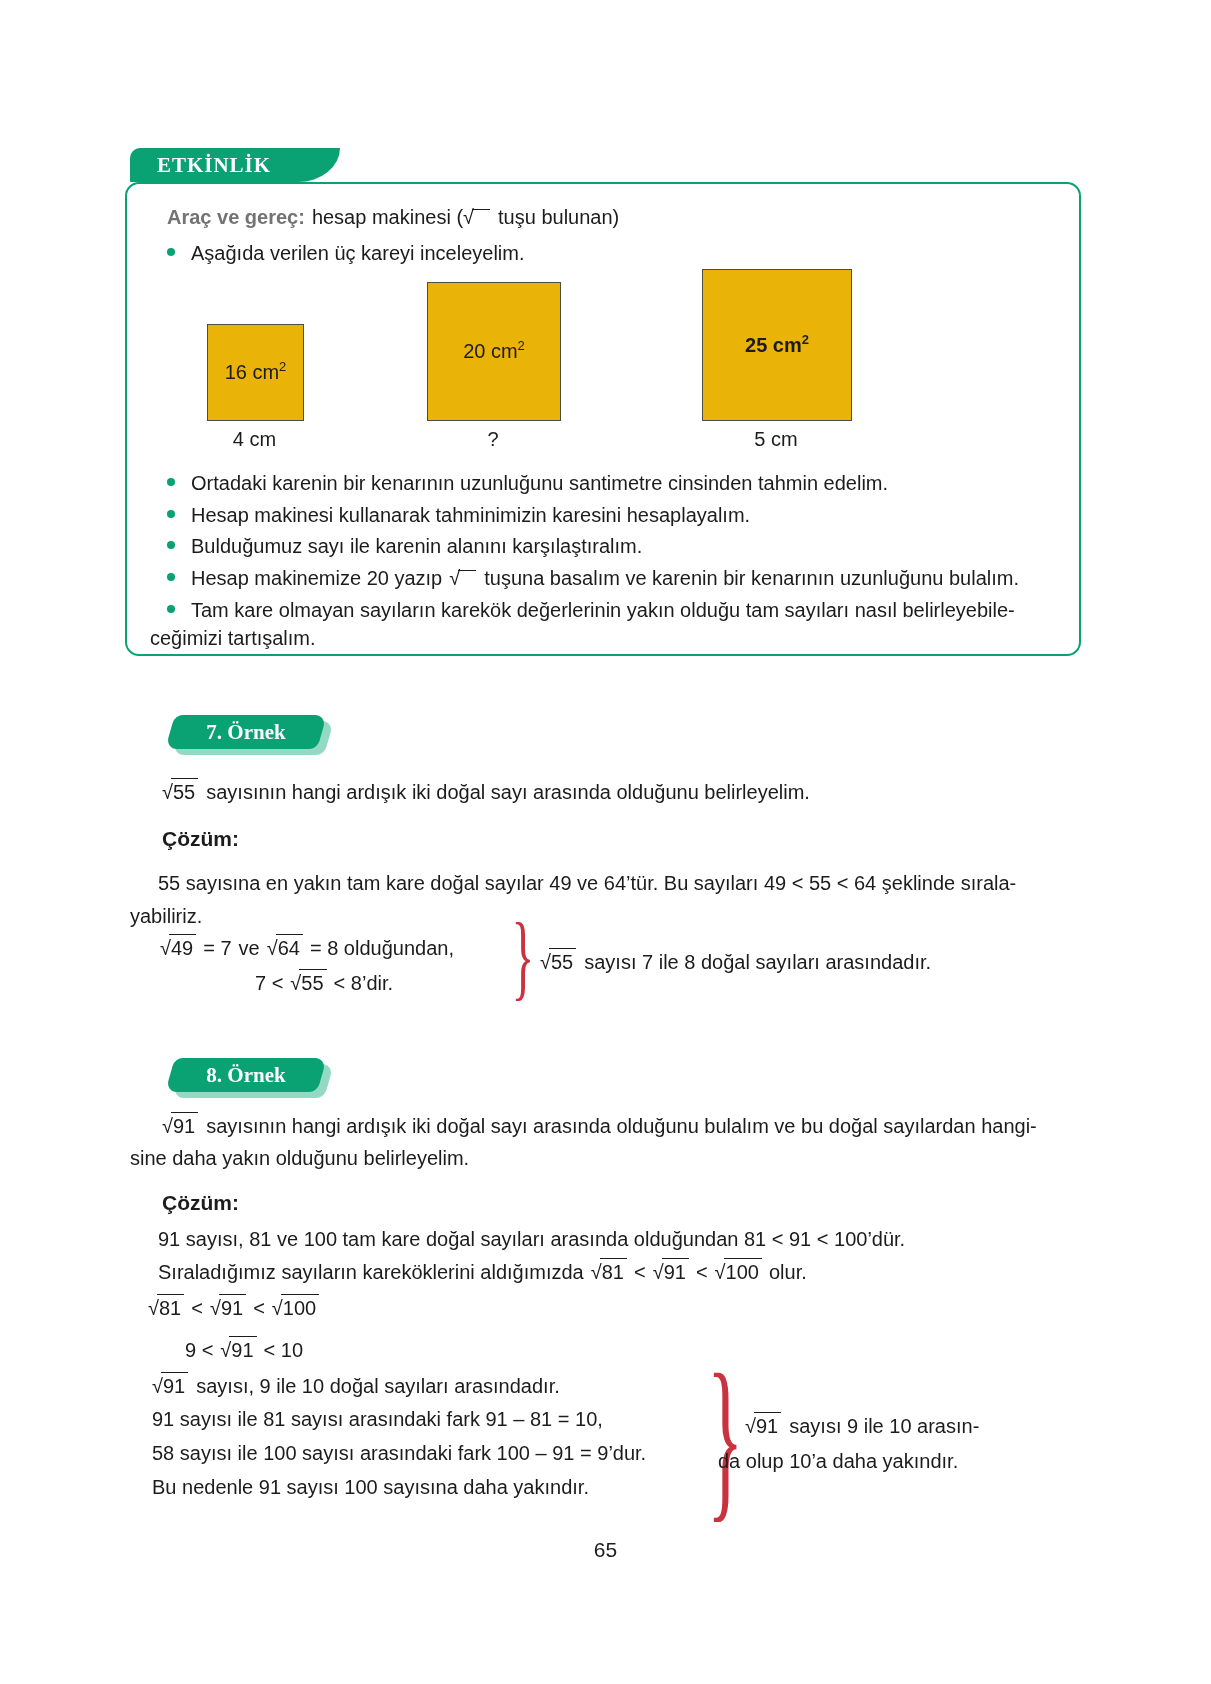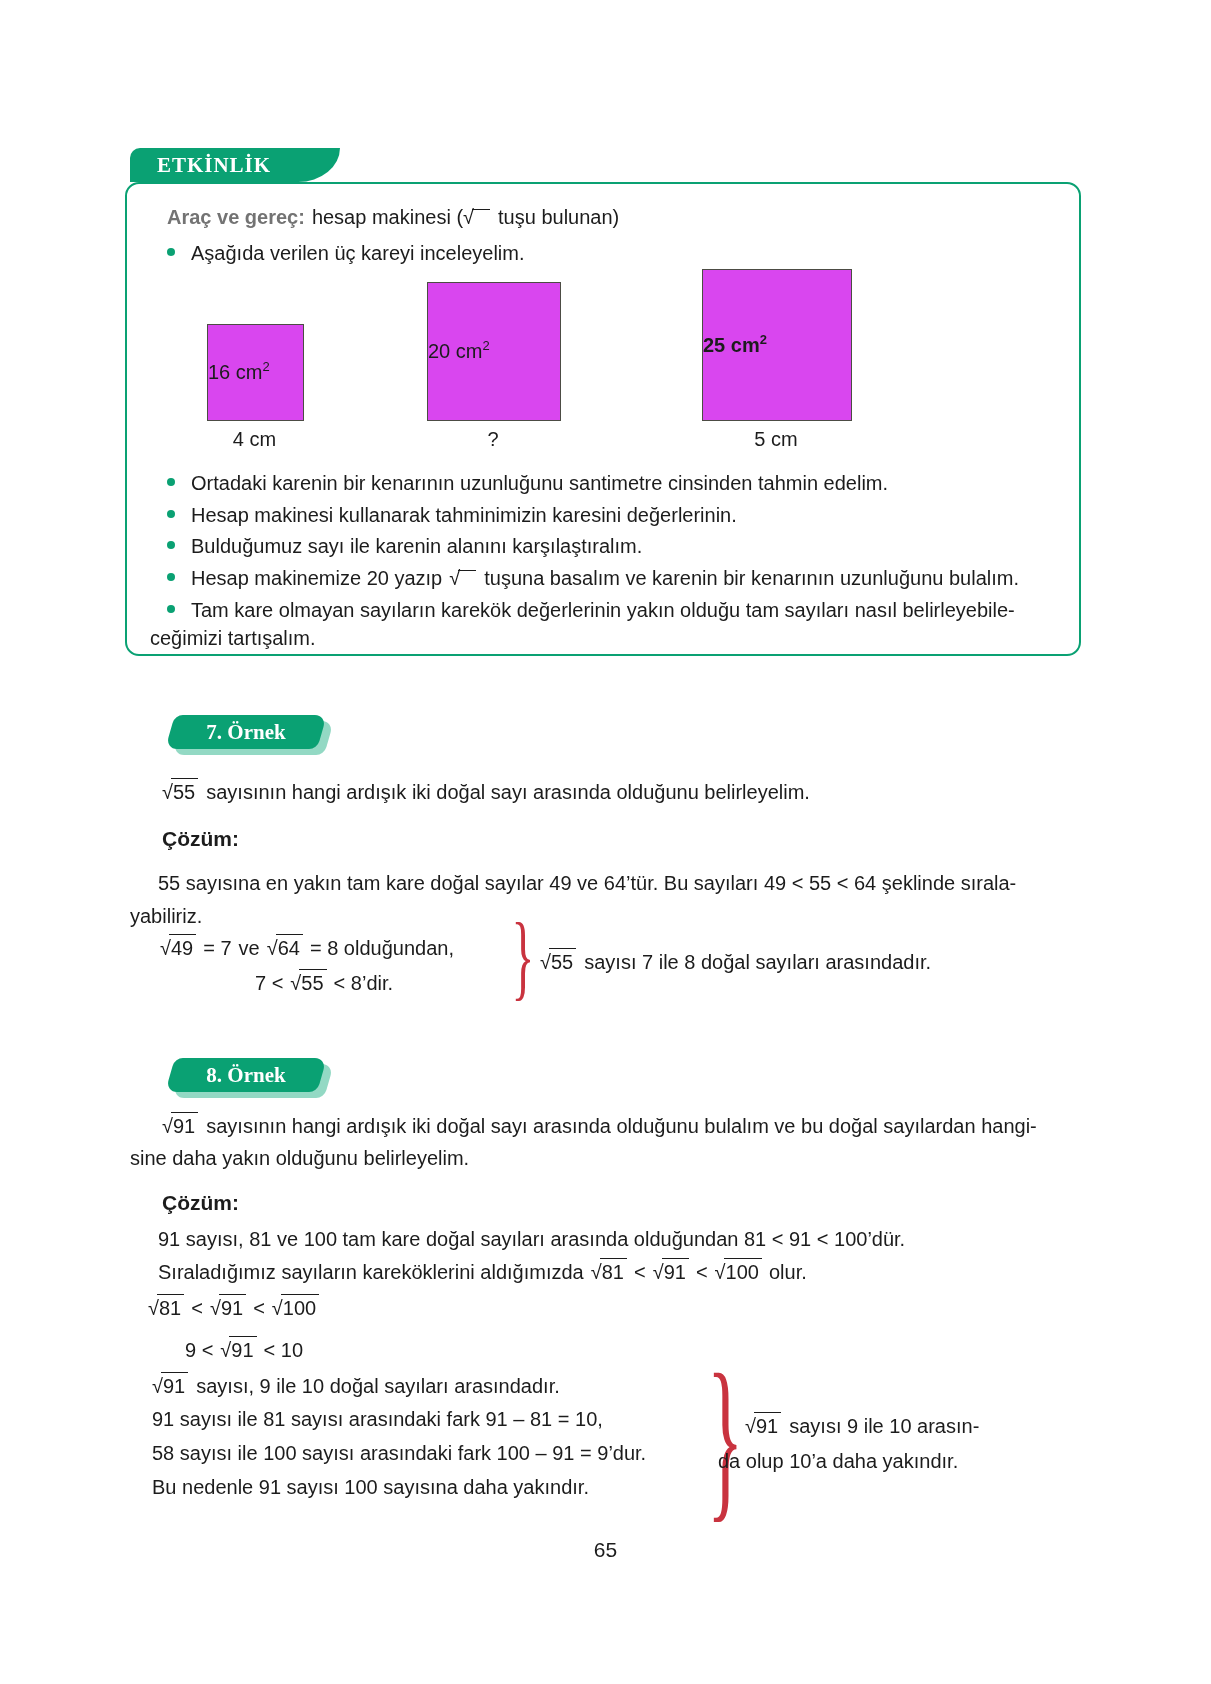--- a/index.html
+++ b/index.html
@@ -23,22 +23,22 @@
   
   .panel{position:absolute;left:125px;top:182px;width:952px;height:470px;
        border:2px solid #0aa173;border-radius:14px;background:#ffffff;z-index:1;}
 
   
   .brow{position:absolute;display:flex;align-items:flex-start;white-space:nowrap;
         font-size:20px;line-height:26px;}
   .bdot{flex:0 0 auto;width:8px;height:8px;border-radius:50%;background:#0aa173;margin:8px 16px 0 0;}
 
   
-  .square{position:absolute;background:#d946ef;border:1.6px solid #4c4c44;
-        display:flex;align-items:center;font-size:20px;}
+  .square{position:absolute;background:#eab308;border:1.6px solid #4c4c44;
+        display:flex;align-items:center;justify-content:center;font-size:20px;}
   .square sup{font-size:13px;line-height:0;}
   .sqlabel{position:absolute;text-align:center;font-size:20px;}
 
   
   .sqrt{display:inline-block;white-space:nowrap;}
   .sqrt .rad{letter-spacing:-1px;}
   .sqrt .vinc{display:inline-block;border-top:1.9px solid currentColor;
         padding:0 3px 0 2px;margin-left:-1px;}
   .sqrt .vempty{display:inline-block;border-top:1.9px solid currentColor;
         width:18px;height:14px;margin-left:-1px;}
@@ -93,21 +93,21 @@
     <div class="sqlabel" style="left:80px;top:244px;width:95px;">4 cm</div>
     <div class="sqlabel" style="left:300px;top:244px;width:132px;">?</div>
     <div class="sqlabel" style="left:575px;top:244px;width:148px;">5 cm</div>
 
     <div class="brow" style="left:40px;top:286px;">
       <span class="bdot"></span>
       <span>Ortadaki karenin bir kenarının uzunluğunu santimetre cinsinden tahmin edelim.</span>
     </div>
     <div class="brow" style="left:40px;top:318px;">
       <span class="bdot"></span>
-      <span>Hesap makinesi kullanarak tahminimizin karesini değerlerinin.</span>
+      <span>Hesap makinesi kullanarak tahminimizin karesini hesaplayalım.</span>
     </div>
     <div class="brow" style="left:40px;top:349px;">
       <span class="bdot"></span>
       <span>Bulduğumuz sayı ile karenin alanını karşılaştıralım.</span>
     </div>
     <div class="brow" style="left:40px;top:381px;">
       <span class="bdot"></span>
       <span><span class="mr7">Hesap makinemize 20 yazıp</span><span class="sqrt"><span class="rad">√</span><span class="vempty"></span></span><span class="ml8">tuşuna basalım ve karenin bir kenarının uzunluğunu bulalım.</span></span>
     </div>
     <div class="brow" style="left:40px;top:413px;">

